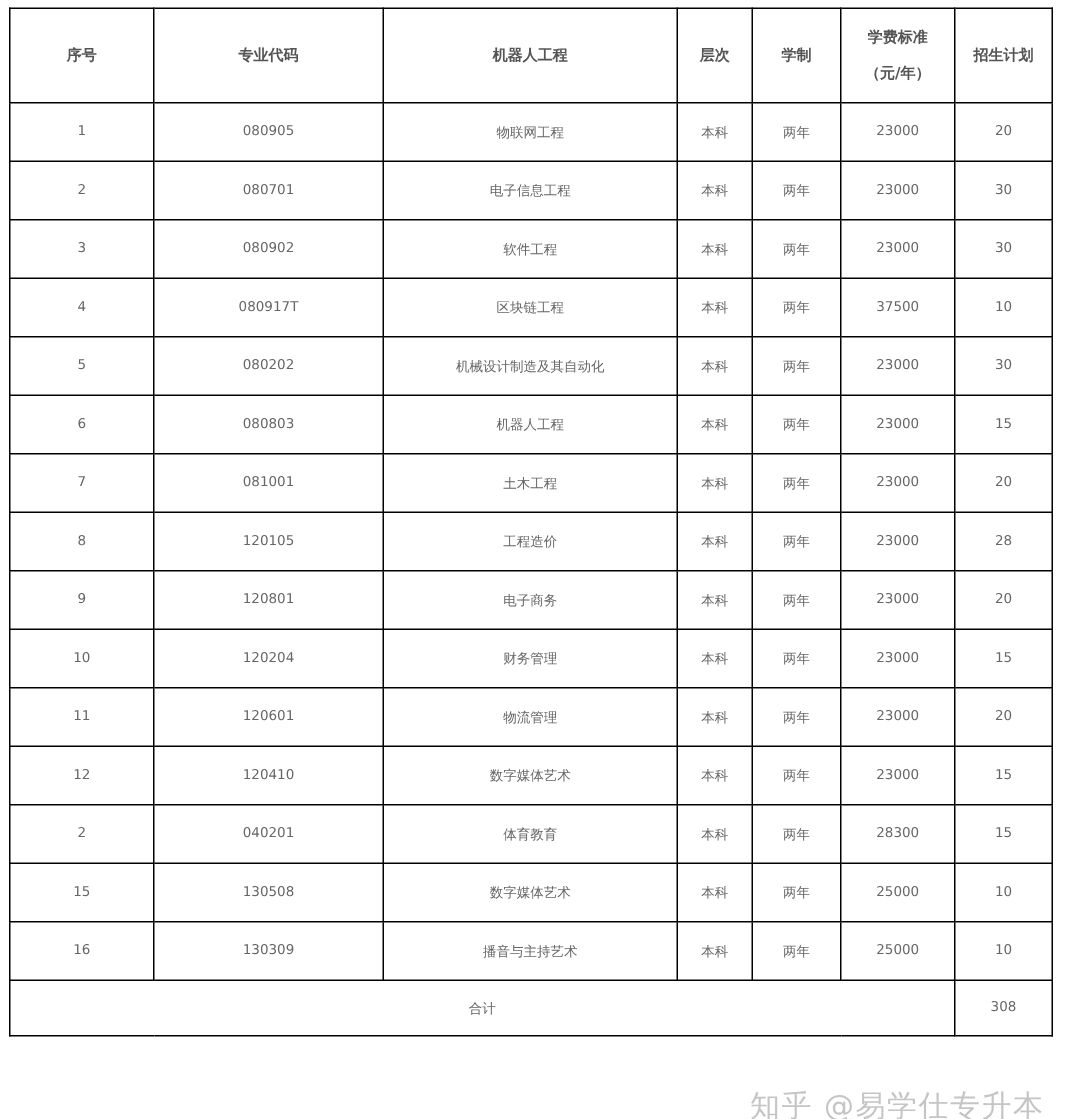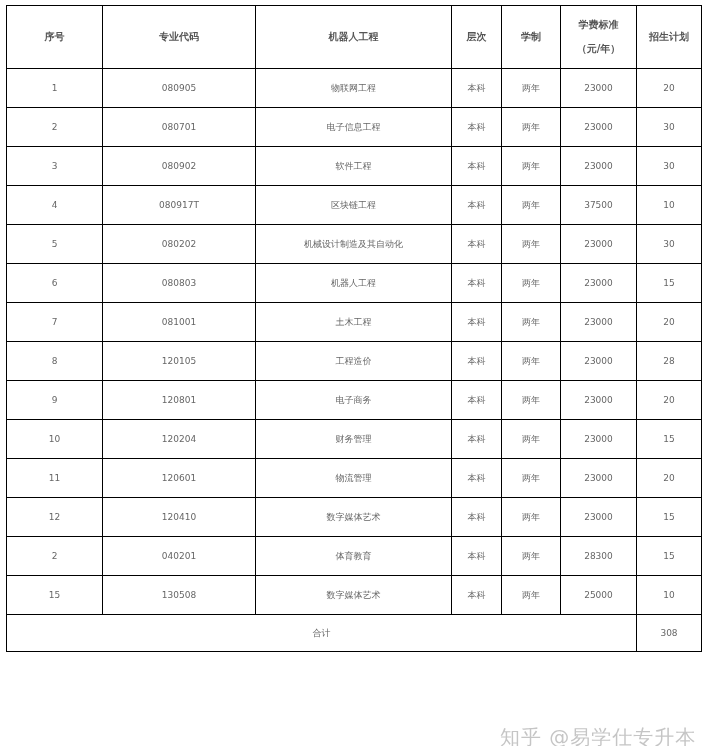--- a/index.html
+++ b/index.html
@@ -186,20 +186,29 @@
       </tr>
       <tr>
         <td>15</td>
         <td>130508</td>
         <td>数字媒体艺术</td>
         <td>本科</td>
         <td>两年</td>
         <td>25000</td>
         <td>10</td>
       </tr>
+      <tr>
+        <td>16</td>
+        <td>130309</td>
+        <td>播音与主持艺术</td>
+        <td>本科</td>
+        <td>两年</td>
+        <td>25000</td>
+        <td>10</td>
+      </tr>
     </tbody>
   <tfoot>
     <tr class="total-row">
       <td colspan="6">合计</td>
       <td><span class="total-val">308</span></td>
     </tr>
   </tfoot>
 </table>
 
 <div class="watermark">知乎 @易学仕专升本</div>

